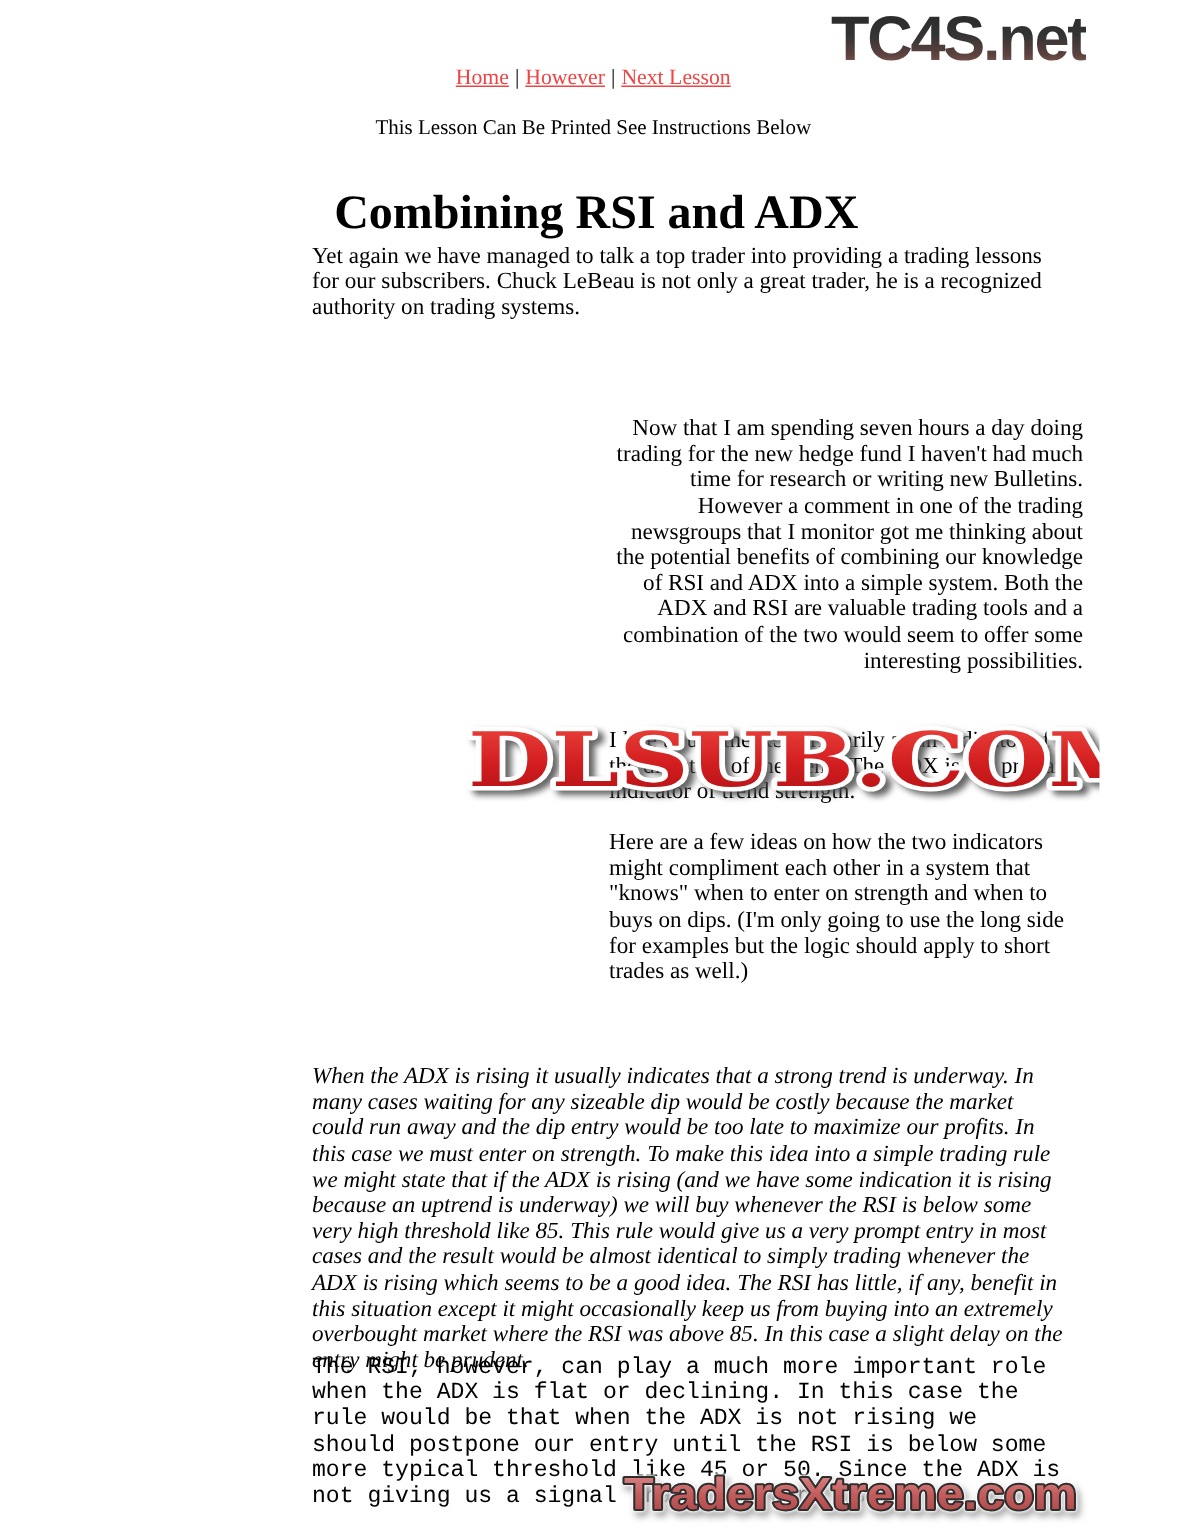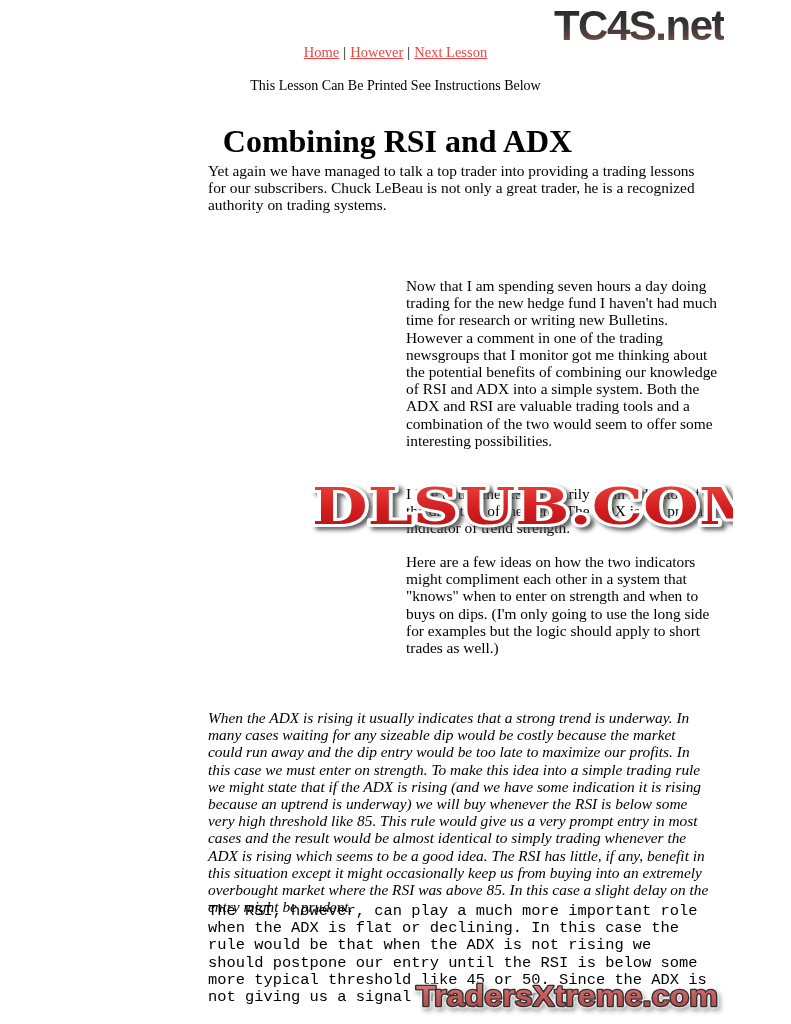--- a/index.html
+++ b/index.html
@@ -73,21 +73,21 @@
     text-align: center;
     font-size: 15.4px;
   }
   .quote {
     position: absolute;
     left: 348px;
     width: 316px;
     font-size: 15.4px;
     line-height: 17.2px;
   }
-  .q1 { top: 277px; }
+  .q1 { top: 277px; text-align: right; }
   .q2 { top: 485px; }
   .q3 { top: 553px; }
   .p1 { top: 709px; font-style: italic; }
   .p2 { top: 903px; font-family: Liberation Mono, monospace; }
   .watermark-svg {
     position: absolute;
     left: 244px;
     top: 472px;
     pointer-events: none;
   }

